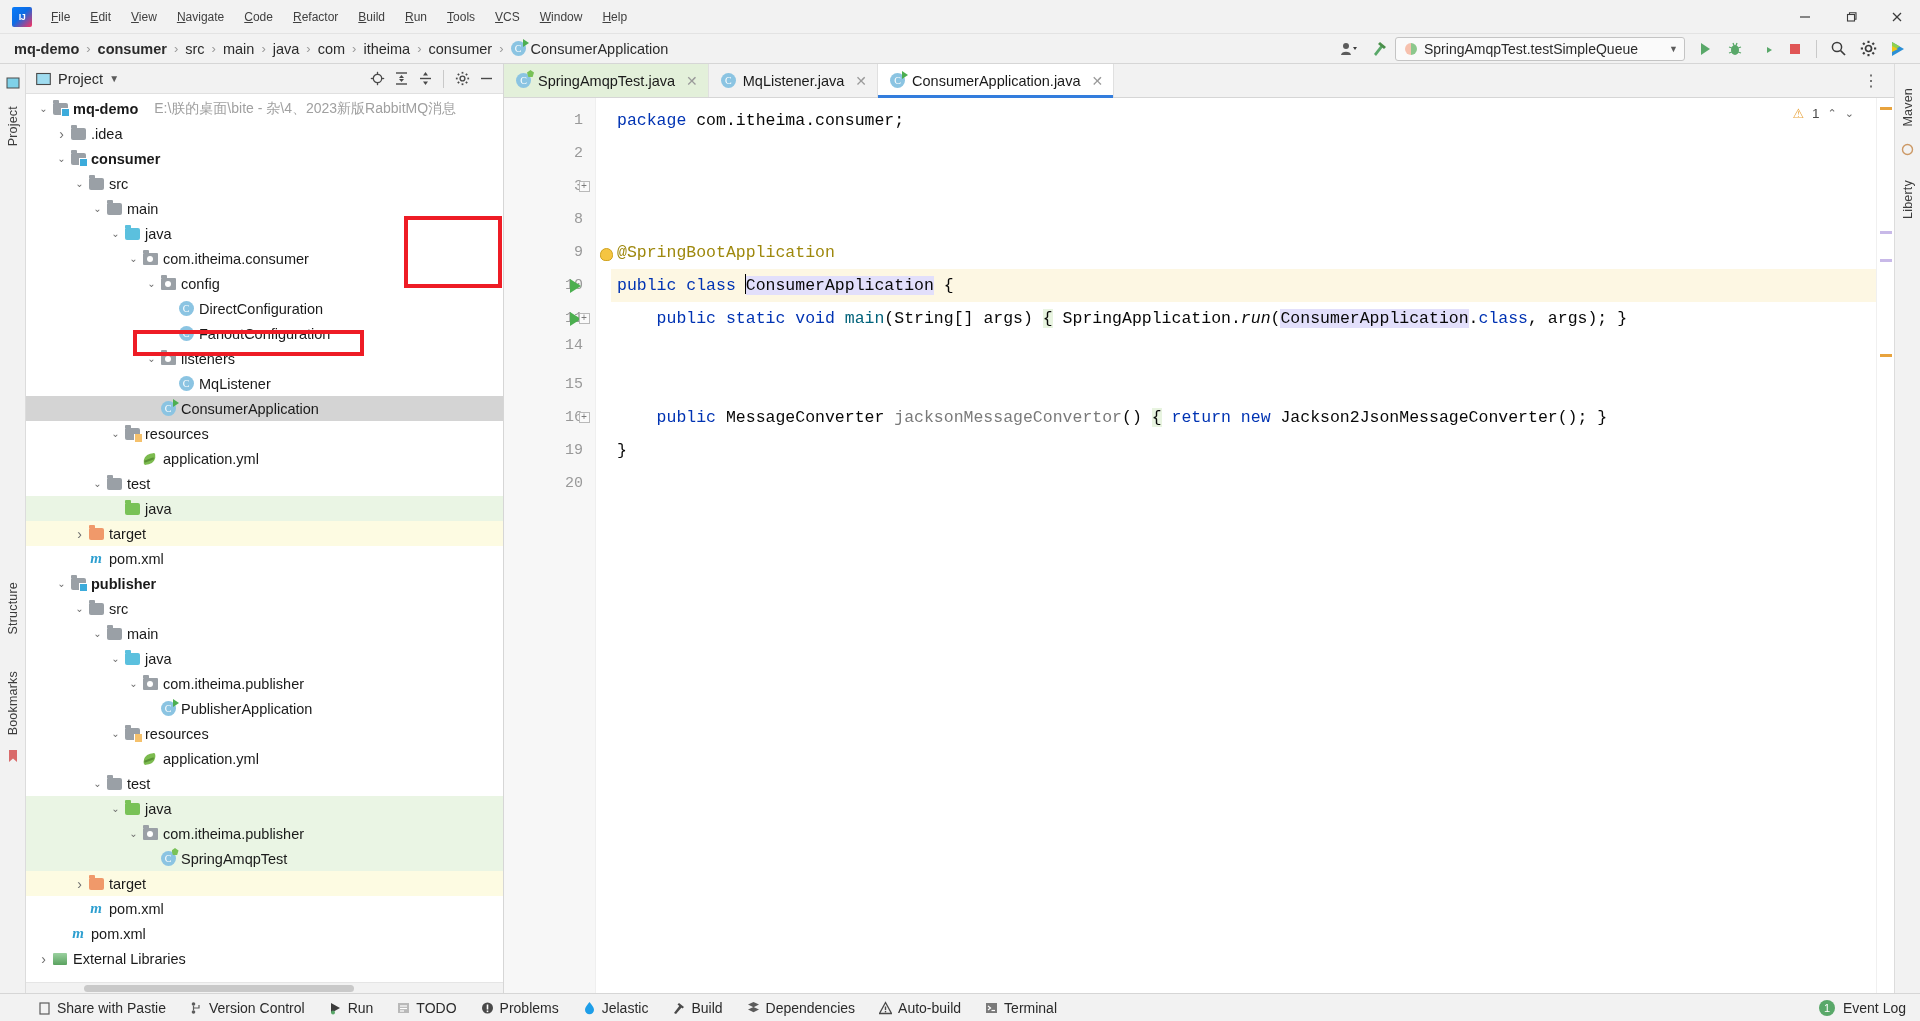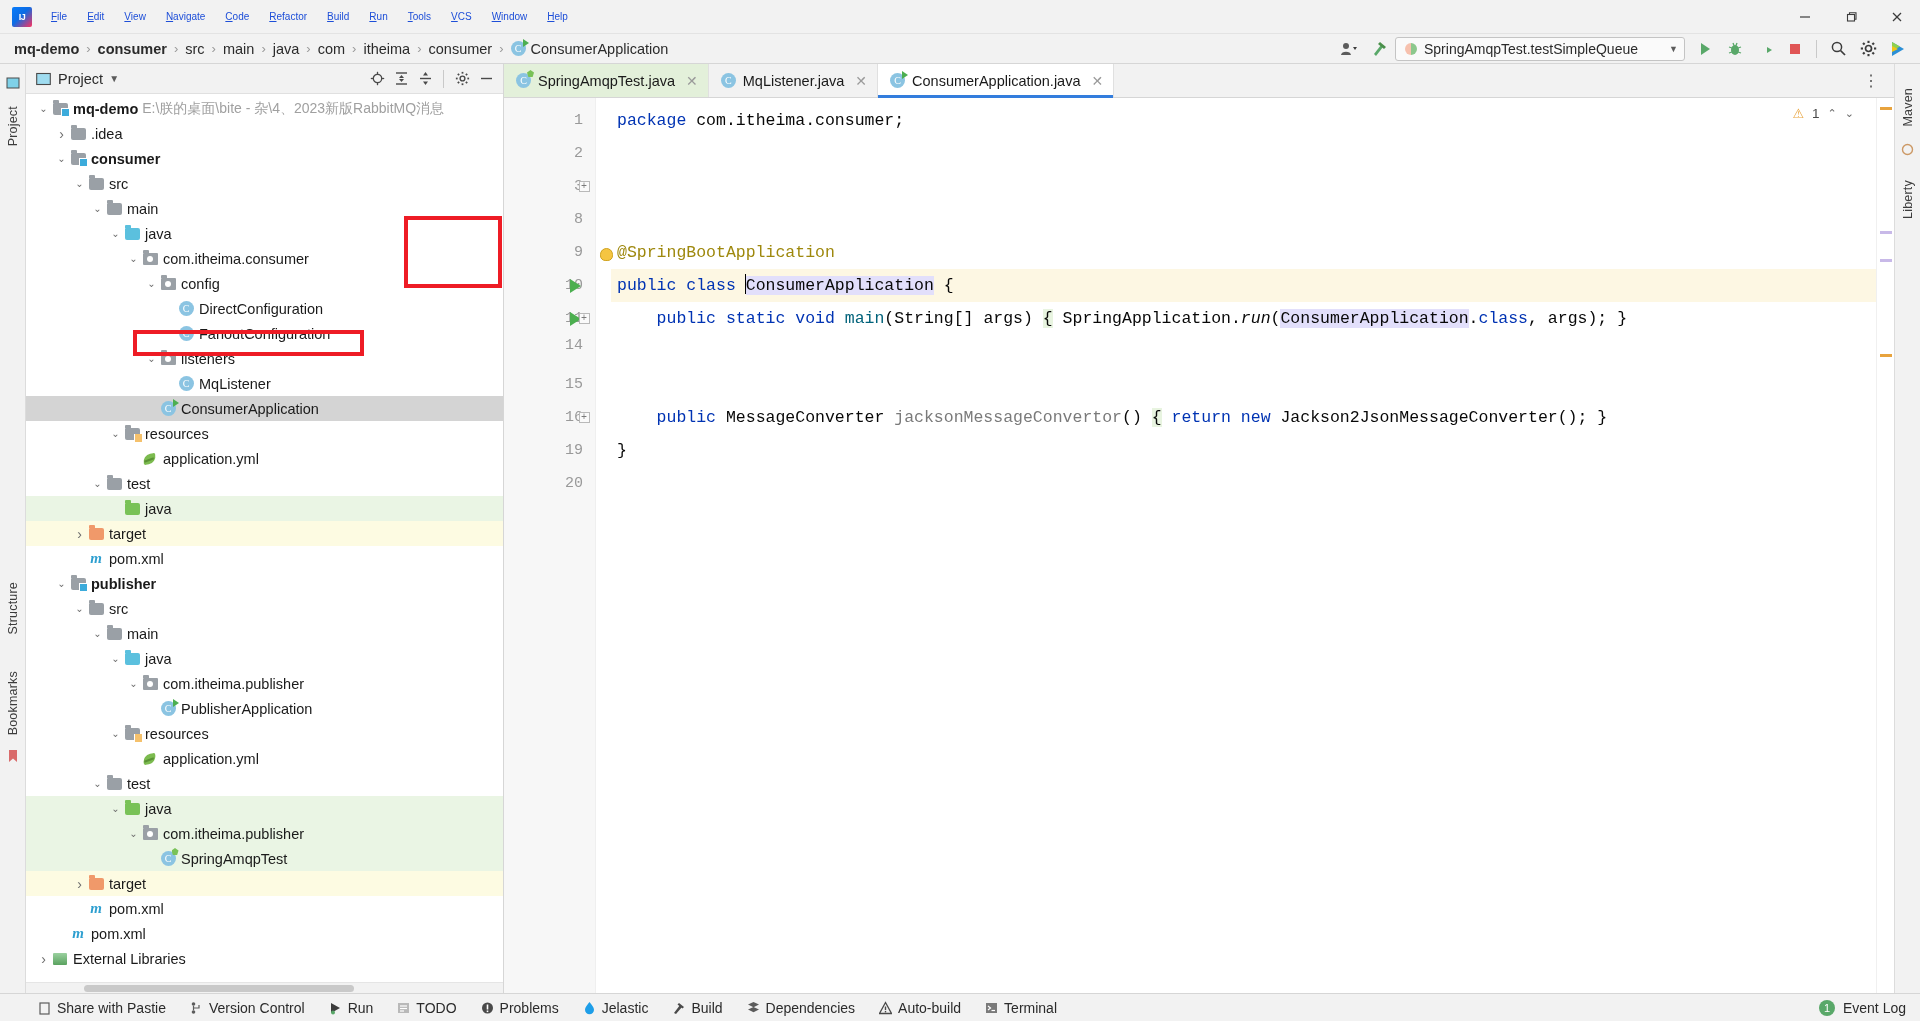--- a/index.html
+++ b/index.html
@@ -24,21 +24,21 @@
     background: linear-gradient(135deg,#087cfa 0%, #0d6ce4 45%, #fe315d 100%);
     position: relative; flex: none;
   }
   .ij-logo::after {
     content: "IJ"; position: absolute; inset: 0; color:#fff; font-size: 9px;
     font-weight: bold; display:flex; align-items:center; justify-content:center;
     letter-spacing: -0.5px;
   }
   .menubar { display: flex; align-items: center; gap: 2px; }
   .menu-item {
-    padding: 4px 9px; font-size: 10px; color: #1d4ed8; cursor: default;
+    padding: 4px 9px; font-size: 12px; color: #404040; cursor: default;
     white-space: nowrap;
   }
   .menu-item u { text-decoration: underline; }
   .win-title {
     position: absolute; left: 0; right: 0; text-align: center;
     font-size: 14.5px; color: #8a8a8a; pointer-events: none; white-space: nowrap;
   }
   .win-ctrls { margin-left: auto; display: flex; height: 34px; z-index: 2; }
   .win-btn {
     width: 46px; height: 34px; display: flex; align-items: center; justify-content: center;
@@ -106,21 +106,21 @@
     height: 25px; display:flex; align-items:center; white-space:nowrap;
     position: relative;
   }
   .trow .arrow {
     width: 15px; min-width:15px; display:flex; align-items:center; justify-content:center;
     color:#6e6e6e; font-size: 10px;
   }
   .trow .ticon { width: 18px; min-width:18px; display:flex; align-items:center; justify-content:center; margin-right:4px; }
   .trow .tlabel { color:#1a1a1a; }
   .trow .tlabel.bold { font-weight: bold; }
-  .trow .tsub { color:#a0a0a0; margin-left:4px; font-size:14px; }
+  .trow .tsub { color:#a0a0a0; margin-left:16px; font-size:14px; }
   .trow.sel { background:#d4d4d4; }
   .trow.green { background:#eaf5e4; }
   .trow.yellow { background:#fdfbe2; }
 
   
   .fld { width:15px; height:12px; border-radius:1px 2px 2px 2px; position:relative; }
   .fld::before { content:""; position:absolute; top:-3px; left:0; width:6px; height:3px; border-radius:1px 1px 0 0; background:inherit; }
   .fld.gray{background:#9aa0a6;} .fld.blue{background:#5bc0de;}
   .fld.green{background:#79c257;} .fld.orange{background:#f0996a;}
   .fld.mod { background:#9aa0a6; }

